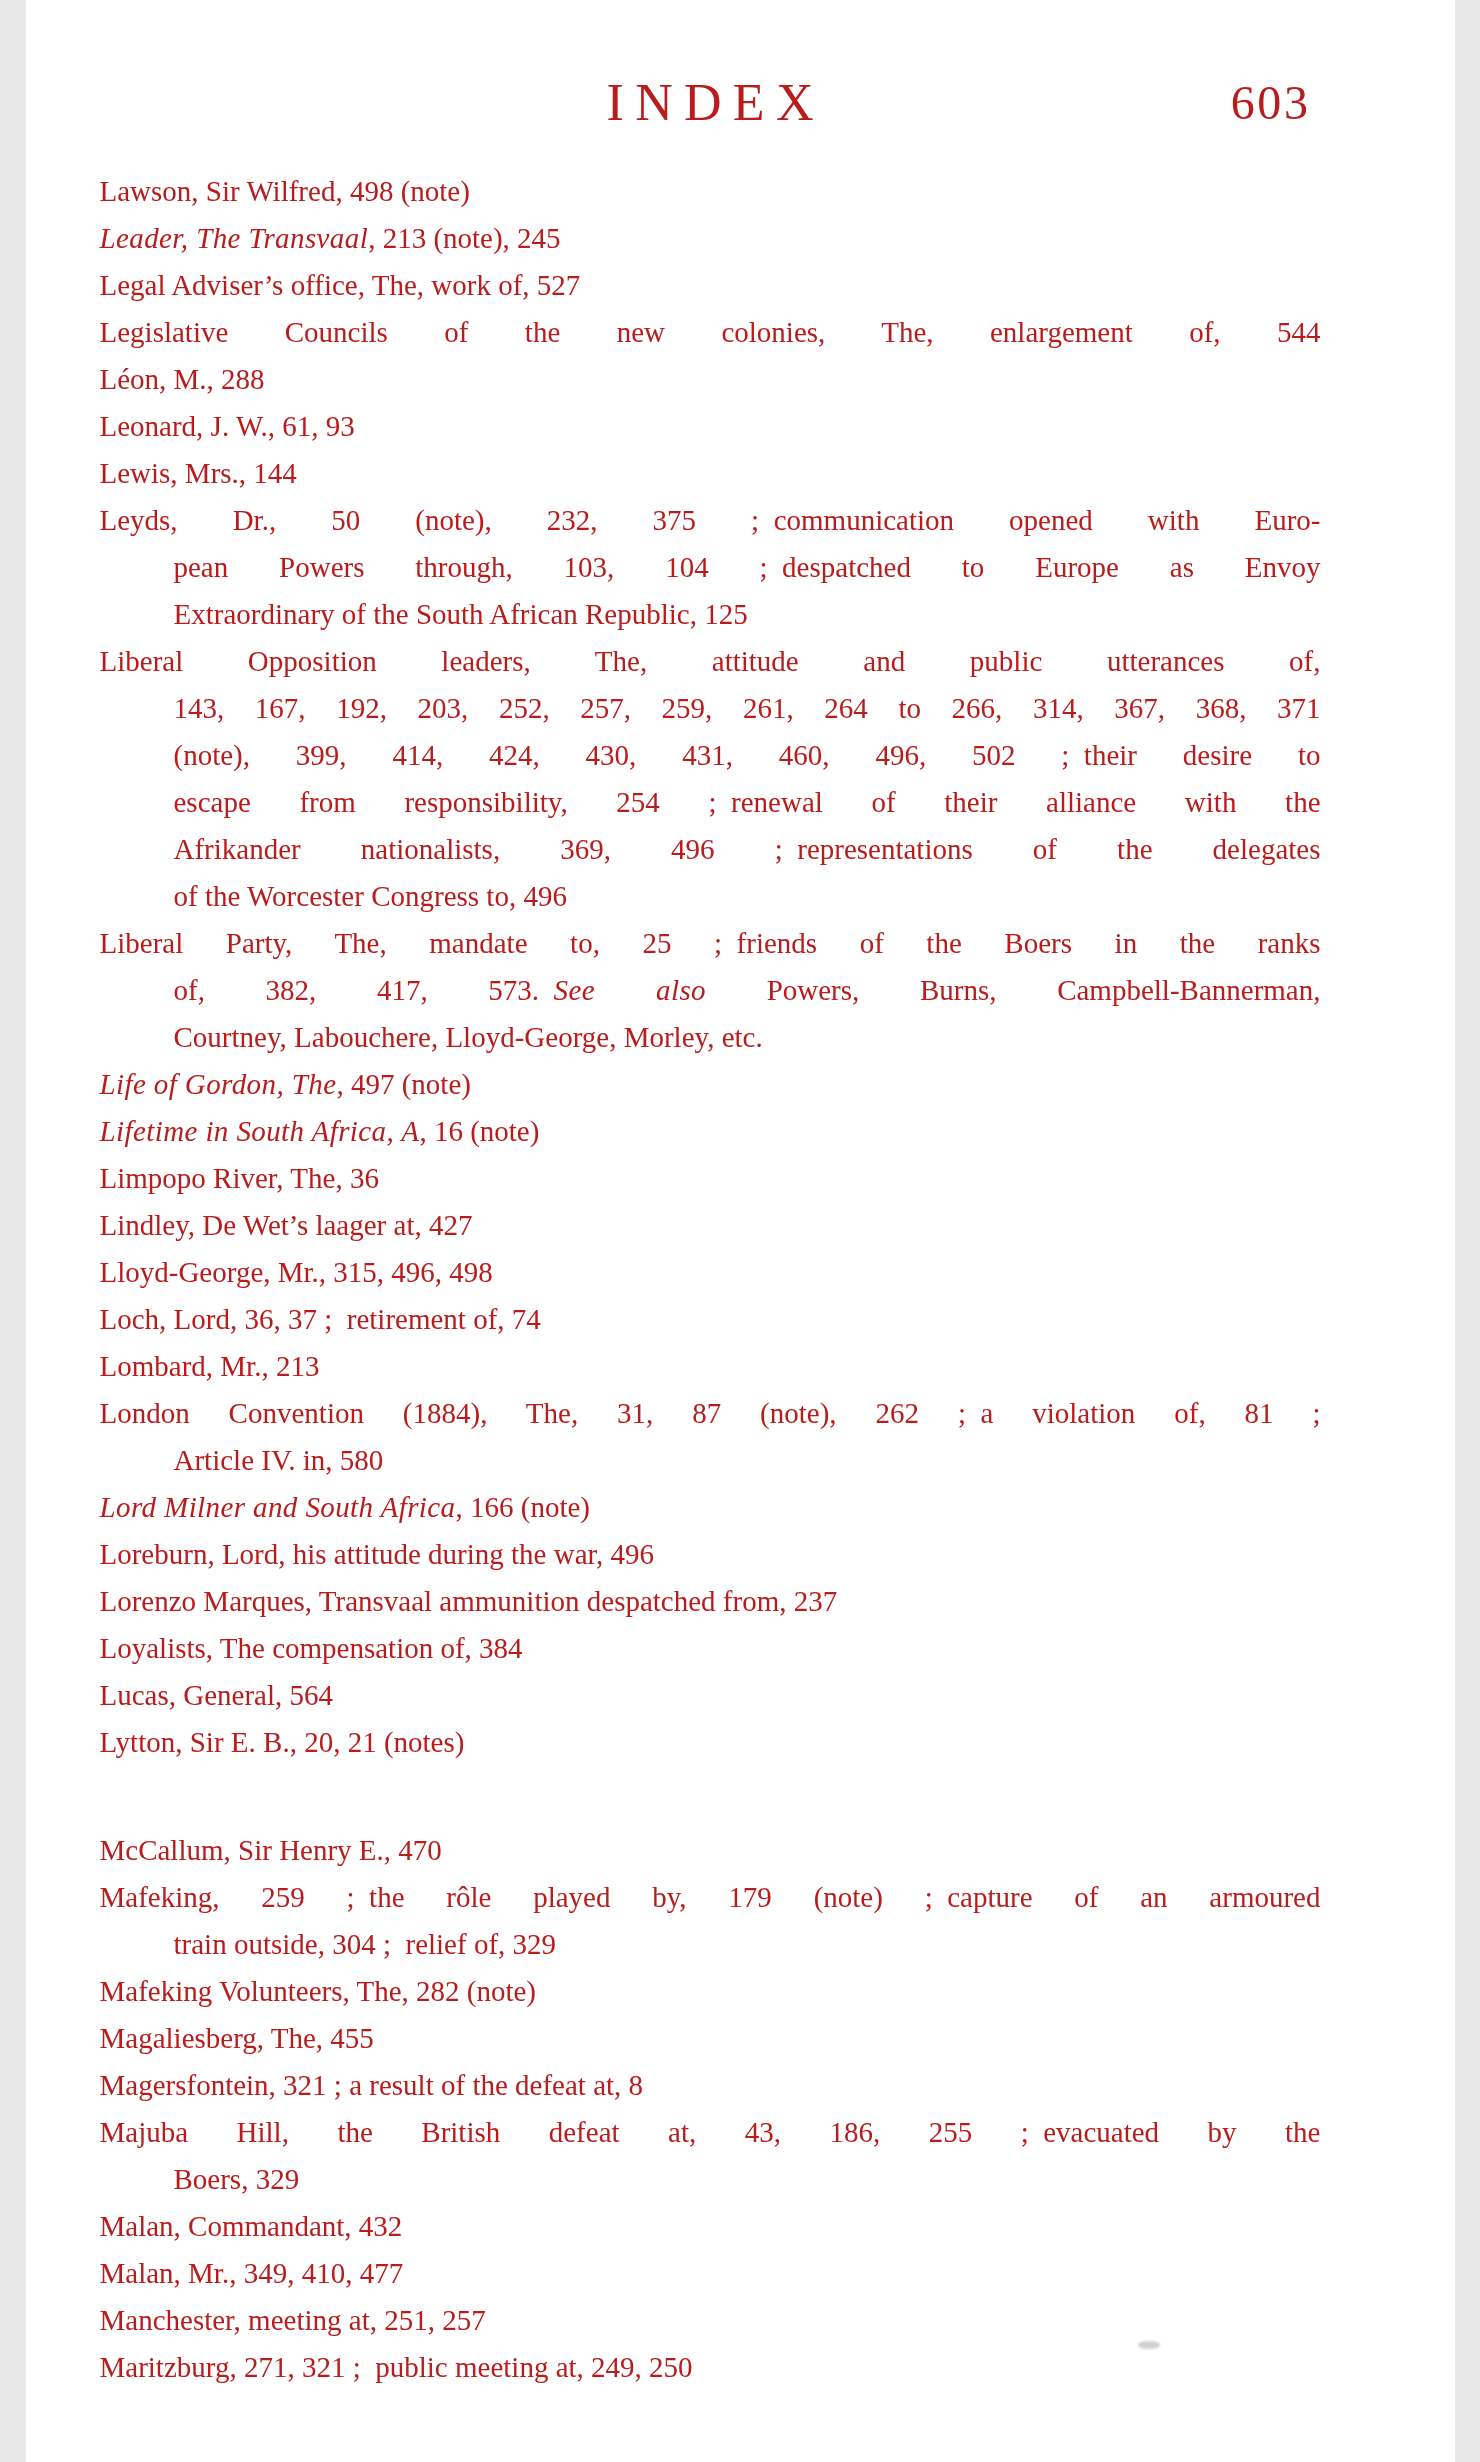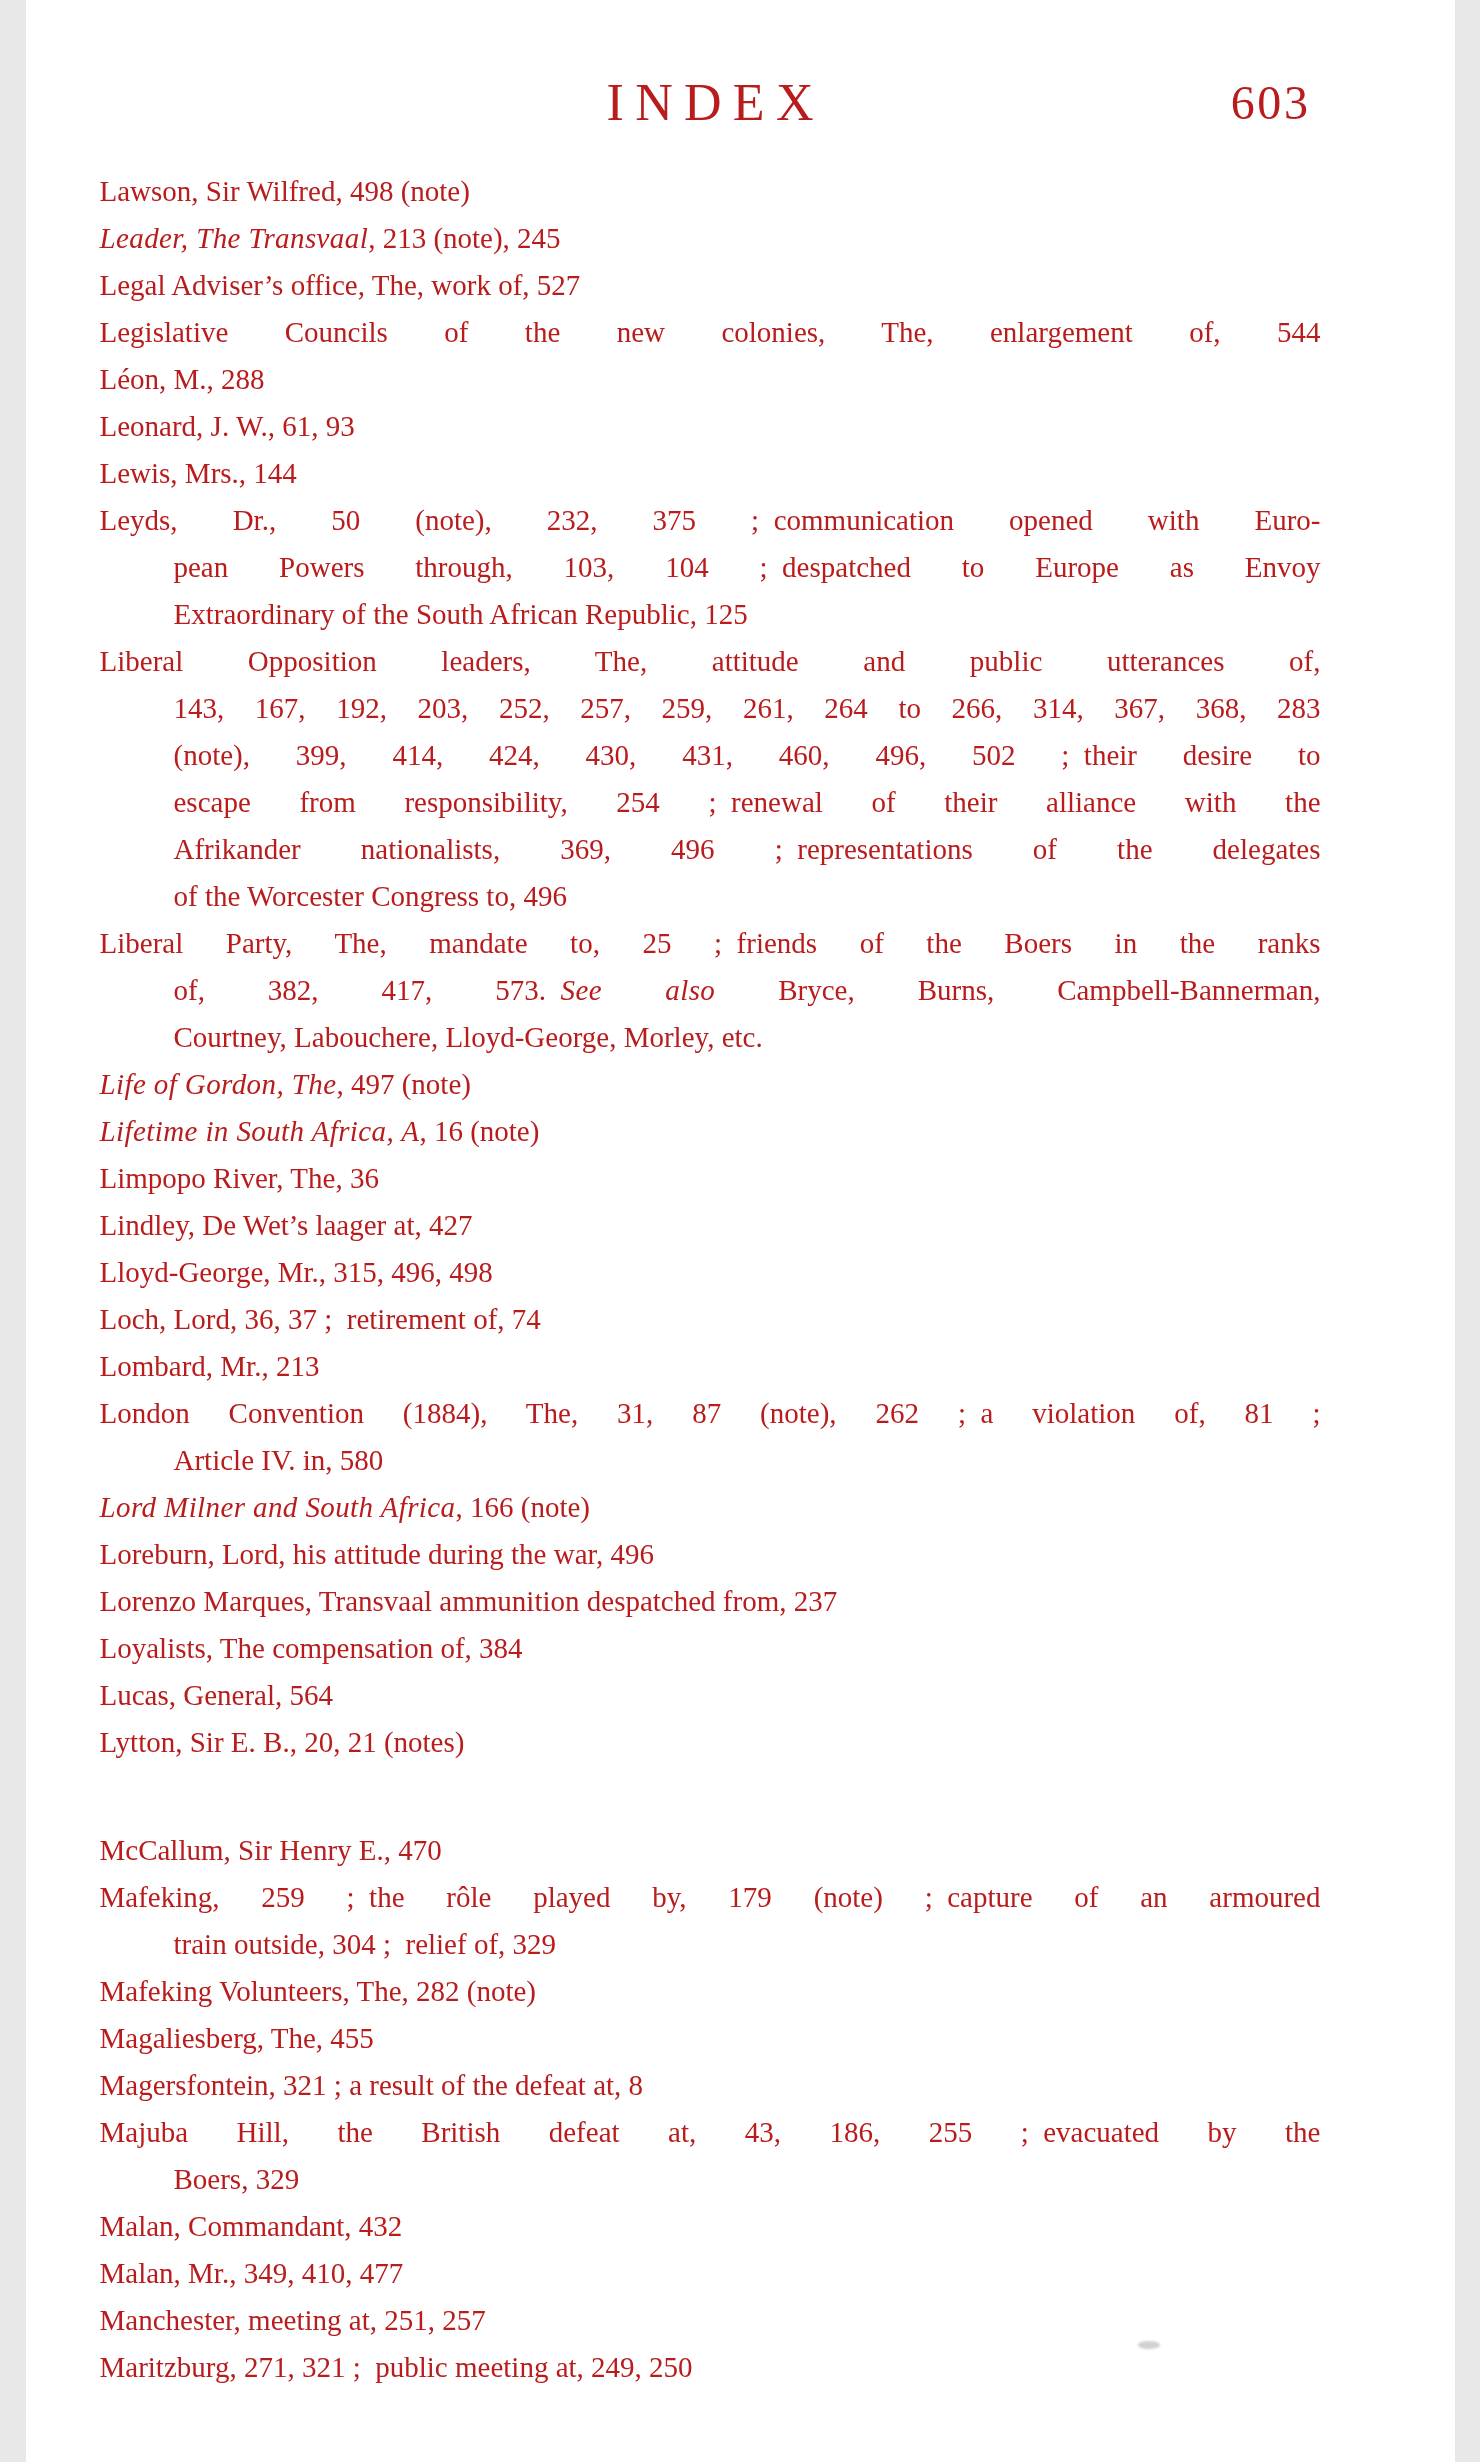--- a/index.html
+++ b/index.html
@@ -108,29 +108,29 @@
         <div class="entry">
           <div class="line"><span>Lewis, Mrs., 144</span></div>
         </div>
         <div class="entry">
           <div class="line justify"><span>Leyds, Dr., 50 (note), 232, 375 ; communication opened with Euro-</span></div>
           <div class="line indent justify"><span>pean Powers through, 103, 104 ; despatched to Europe as Envoy</span></div>
           <div class="line indent"><span>Extraordinary of the South African Republic, 125</span></div>
         </div>
         <div class="entry">
           <div class="line justify"><span>Liberal Opposition leaders, The, attitude and public utterances of,</span></div>
-          <div class="line indent justify"><span>143, 167, 192, 203, 252, 257, 259, 261, 264 to 266, 314, 367, 368, 283</span></div>
+          <div class="line indent justify"><span>143, 167, 192, 203, 252, 257, 259, 261, 264 to 266, 314, 367, 368, 371</span></div>
           <div class="line indent justify"><span>(note), 399, 414, 424, 430, 431, 460, 496, 502 ; their desire to</span></div>
           <div class="line indent justify"><span>escape from responsibility, 254 ; renewal of their alliance with the</span></div>
           <div class="line indent justify"><span>Afrikander nationalists, 369, 496 ; representations of the delegates</span></div>
           <div class="line indent"><span>of the Worcester Congress to, 496</span></div>
         </div>
         <div class="entry">
           <div class="line justify"><span>Liberal Party, The, mandate to, 25 ; friends of the Boers in the ranks</span></div>
-          <div class="line indent justify"><span>of, 382, 417, 573. </span><em>See also</em><span> Bryce, Burns, Campbell-Bannerman,</span></div>
+          <div class="line indent justify"><span>of, 382, 417, 573. </span><em>See also</em><span> Powers, Burns, Campbell-Bannerman,</span></div>
           <div class="line indent"><span>Courtney, Labouchere, Lloyd-George, Morley, etc.</span></div>
         </div>
         <div class="entry">
           <div class="line"><em>Life of Gordon, The</em><span>, 497 (note)</span></div>
         </div>
         <div class="entry">
           <div class="line"><em>Lifetime in South Africa, A</em><span>, 16 (note)</span></div>
         </div>
         <div class="entry">
           <div class="line"><span>Limpopo River, The, 36</span></div>

